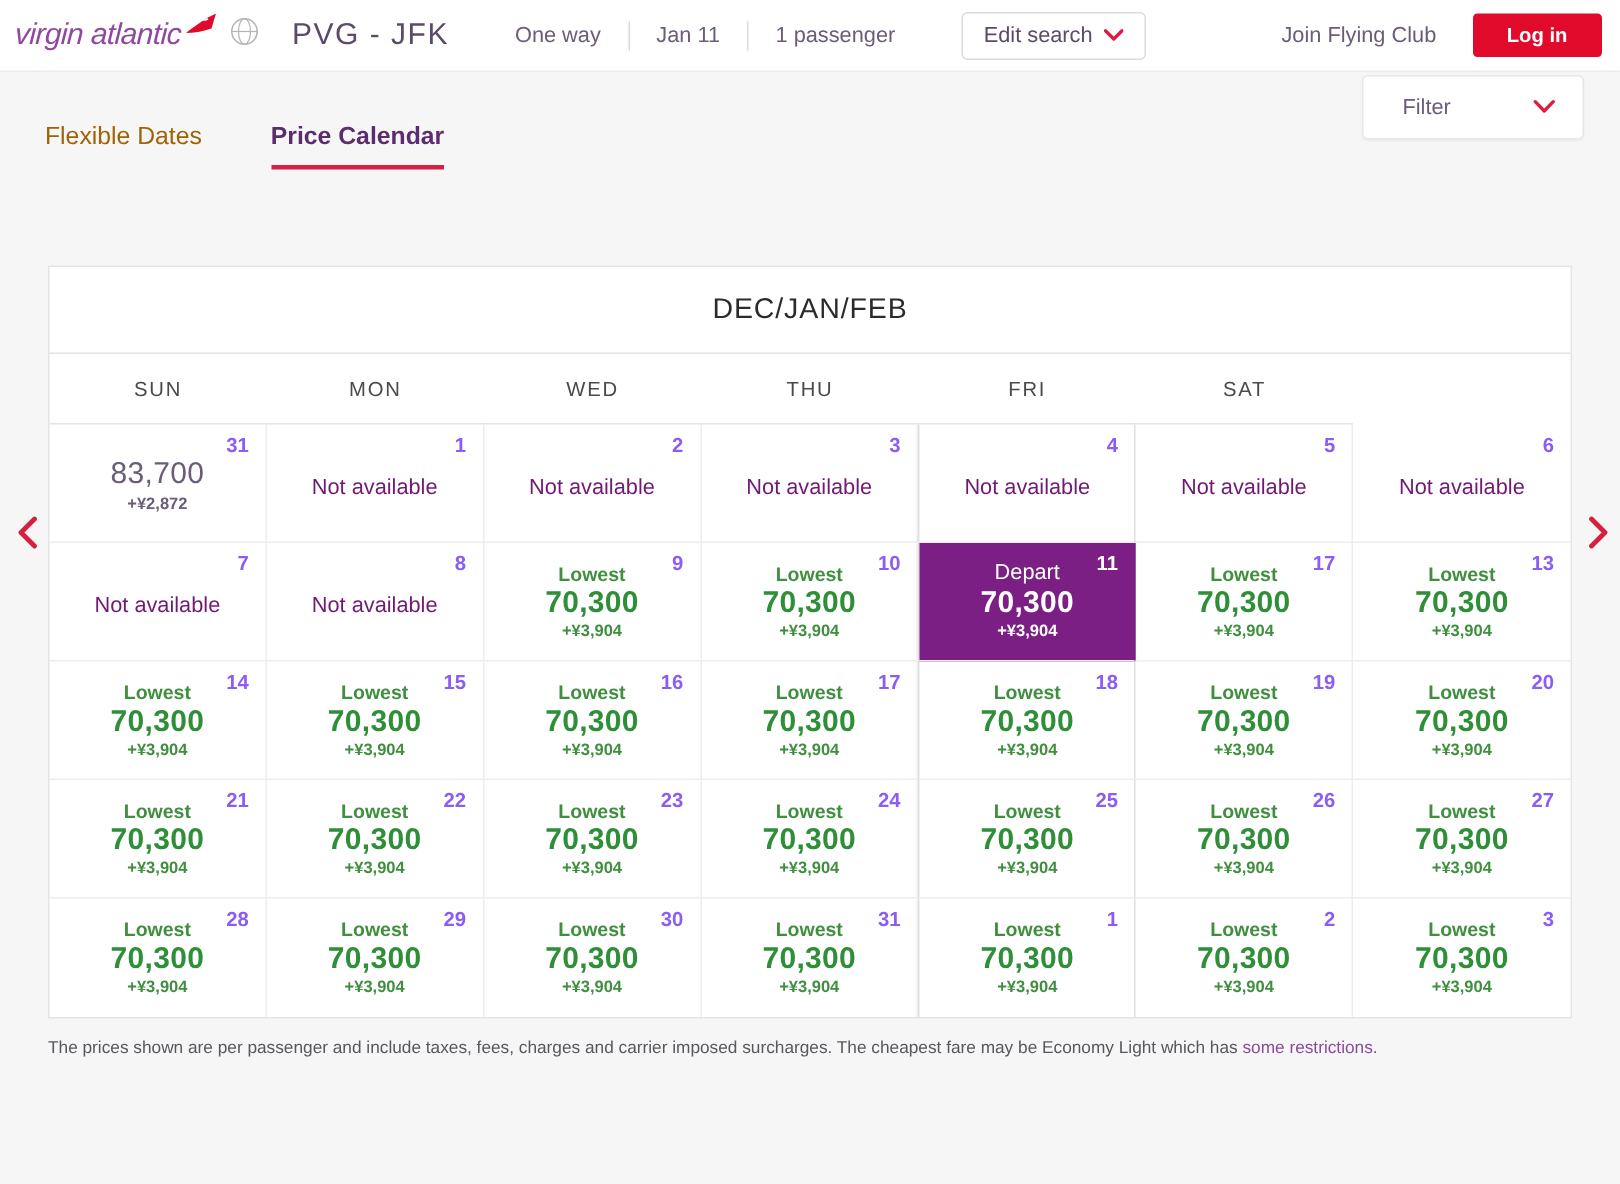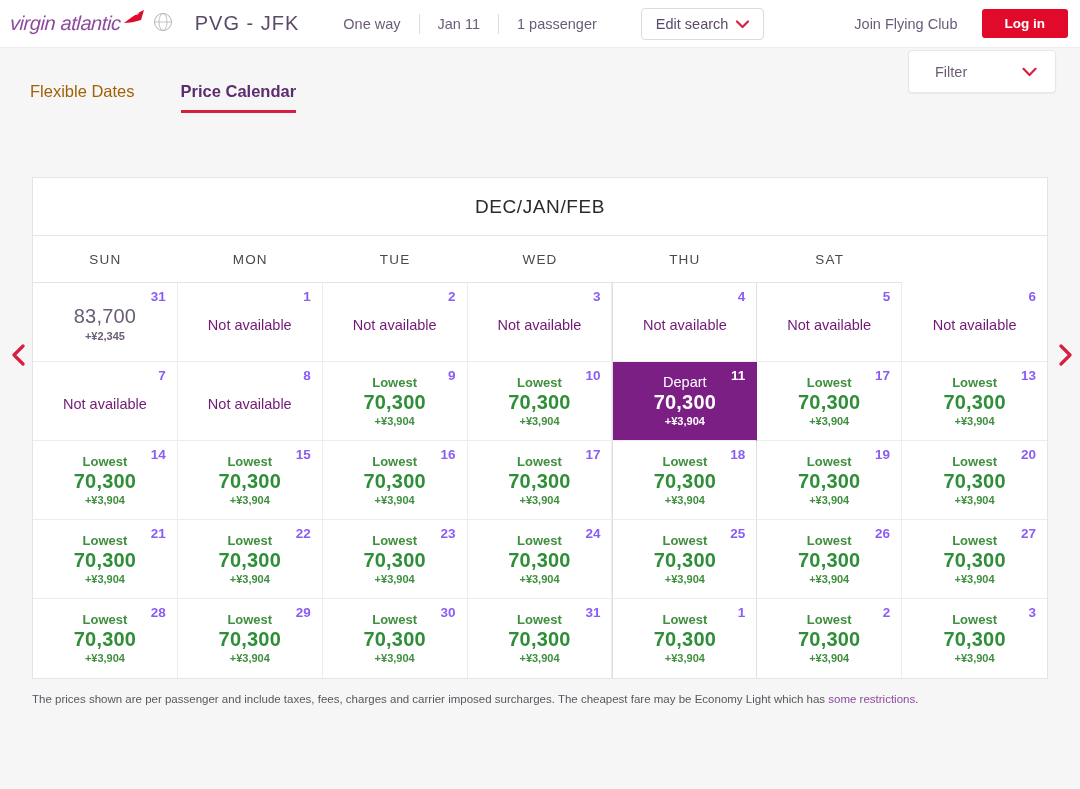--- a/index.html
+++ b/index.html
@@ -231,31 +231,31 @@
           <path d="M4 2 L13 11 L4 20" stroke="#d81f3f" stroke-width="3.2" fill="none" stroke-linecap="round" stroke-linejoin="round"></path>
         </svg>
     </span>
   </div>
 
   <div class="calendar">
     <div class="cal-title">DEC/JAN/FEB</div>
     <div class="dow-row">
       <div class="dow">SUN</div>
       <div class="dow">MON</div>
-      <div class="dow">TUE</div>
       <div class="dow">WED</div>
       <div class="dow">THU</div>
+      <div class="dow">FRI</div>
       <div class="dow">SAT</div>
     </div>
     <div id="weeks-host">
         <div class="week">
           <div class="cell">
             <div class="daynum">31</div>
             <div class="price-plain">83,700</div>
-            <div class="tax-plain">+¥2,345</div>
+            <div class="tax-plain">+¥2,872</div>
           </div>
           <div class="cell">
             <div class="daynum">1</div>
             <div class="na">Not available</div>
           </div>
           <div class="cell">
             <div class="daynum">2</div>
             <div class="na">Not available</div>
           </div>
           <div class="cell">

